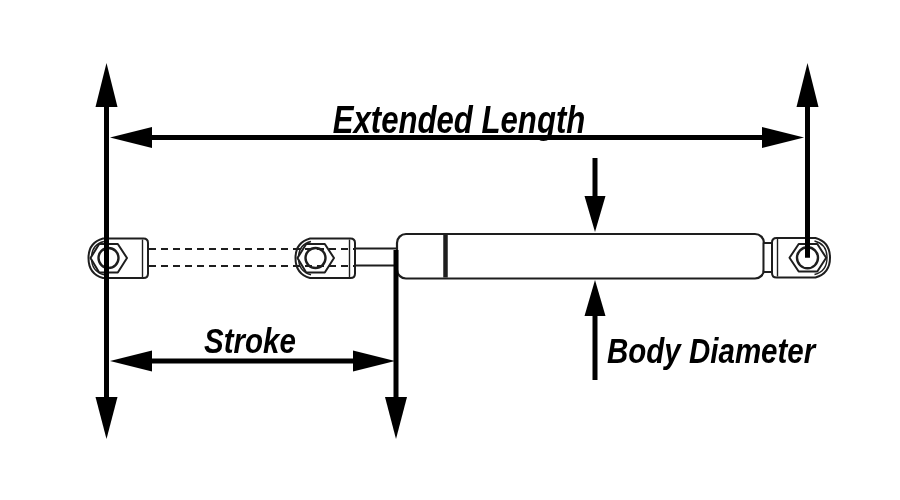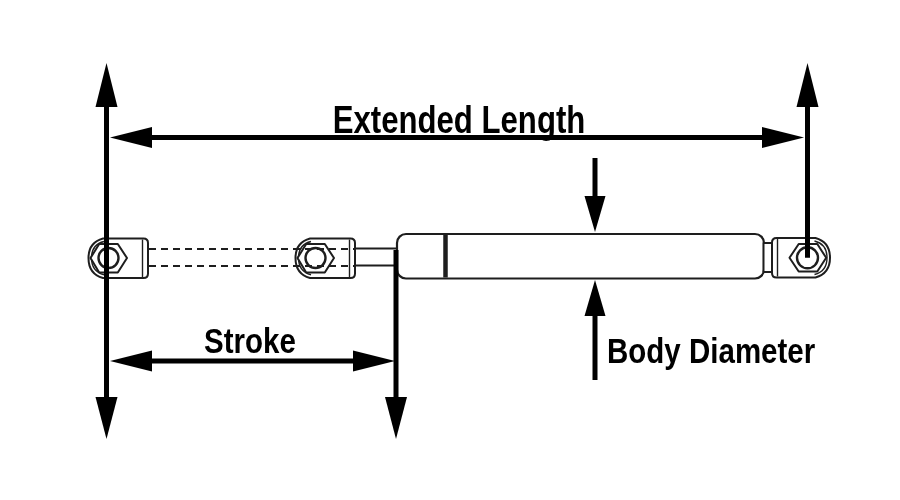--- a/index.html
+++ b/index.html
@@ -1,16 +1,16 @@
 <!DOCTYPE html>
 <html><head>
 <meta charset="utf-8">
 <style>
   html,body{margin:0;padding:0;background:#ffffff;}
-  .stage{position:relative;width:892px;height:500px;background:#ffffff;overflow:hidden;}
+  .stage{position:relative;width:892px;height:500px;background:#ffffff;overflow:hidden;font-style:italic;}
   svg{display:block;}
   .part{fill:#ffffff;stroke:#1e1e1e;stroke-width:2;stroke-linejoin:round;}
   .part-thin{fill:none;stroke:#1e1e1e;stroke-width:1.4;}
   .dim-line{stroke:#000000;stroke-width:5;}
   .dim-head{fill:#000000;stroke:none;}
   .dash{fill:none;stroke:#1e1e1e;stroke-width:2;stroke-dasharray:7 5;}
   .lbl{font-family:"Liberation Sans", sans-serif;font-weight:bold;fill:#000000;}
 </style>
 </head>
 <body>

